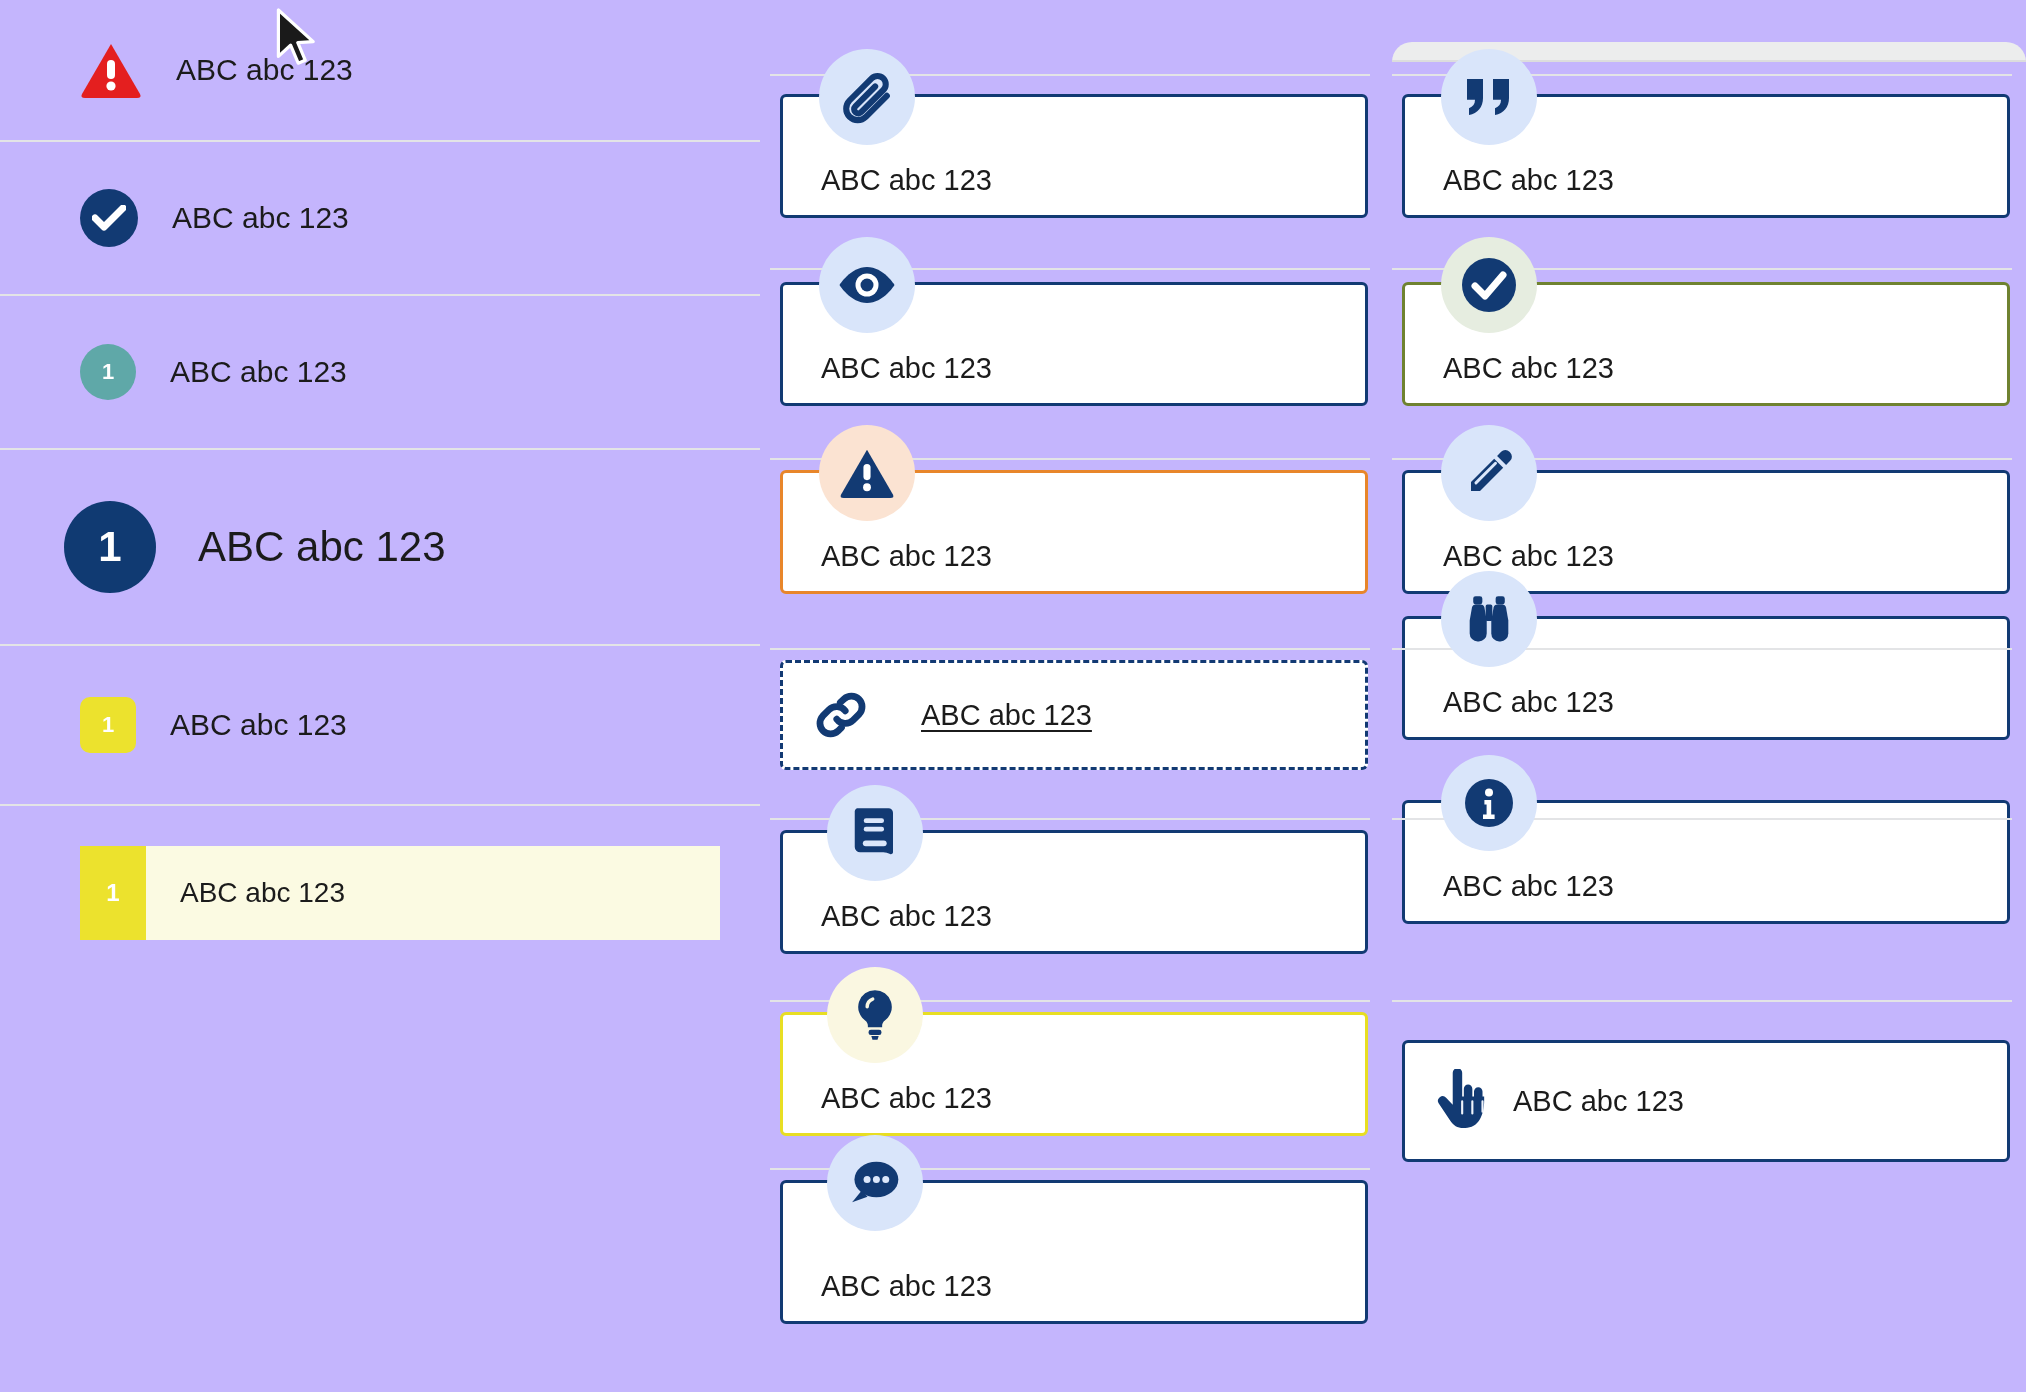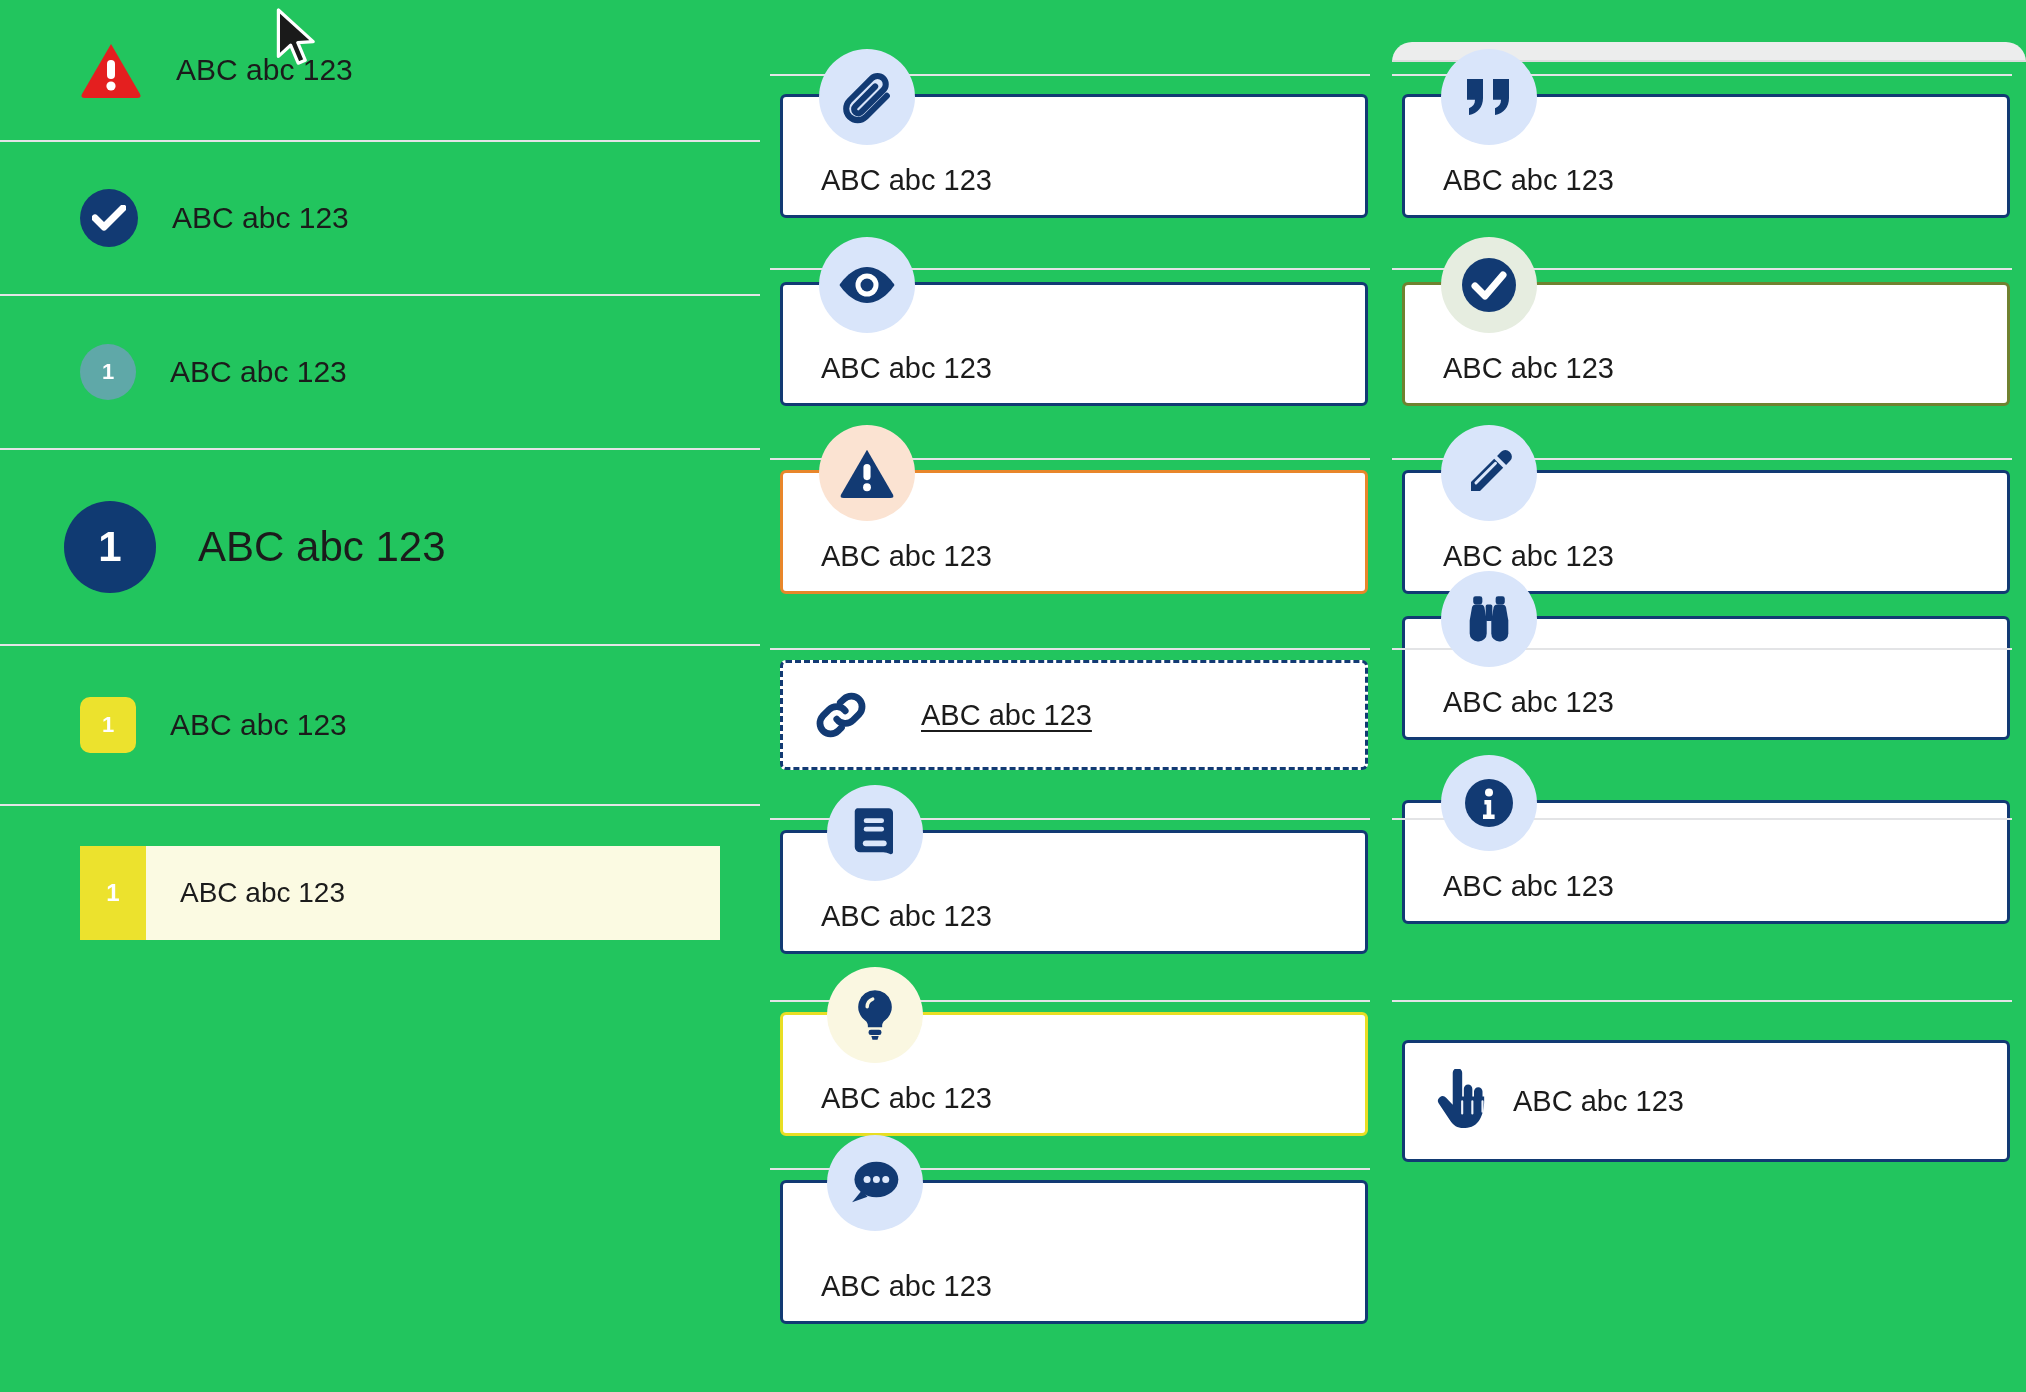--- a/index.html
+++ b/index.html
@@ -2,21 +2,21 @@
 <html><head>
 <meta charset="utf-8">
 <style>
   * { box-sizing: border-box; margin: 0; padding: 0; }
   html, body {
     width: 2026px; height: 1392px;
     background: #ffffff;
     font-family: "Liberation Sans", sans-serif;
     overflow: hidden;
   }
-  #stage { position: relative; width: 2026px; height: 1392px; background: #22c55e; text-decoration: underline; }
+  #stage { position: relative; width: 2026px; height: 1392px; background: #c4b5fd; text-decoration: underline; }
 
   
   .panel-edge {
     position: absolute; left: 1392px; top: 42px; width: 634px; height: 20px;
     background: #eceded;
     border-top-left-radius: 22px; border-top-right-radius: 22px;
   }
   .panel-edge-line {
     position: absolute; left: 1392px; top: 60px; width: 634px; height: 2px;
     background: #dcdddd;

